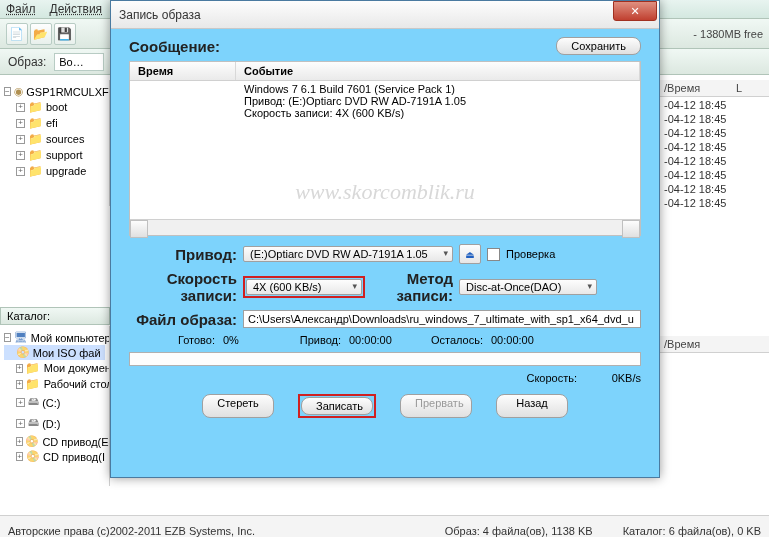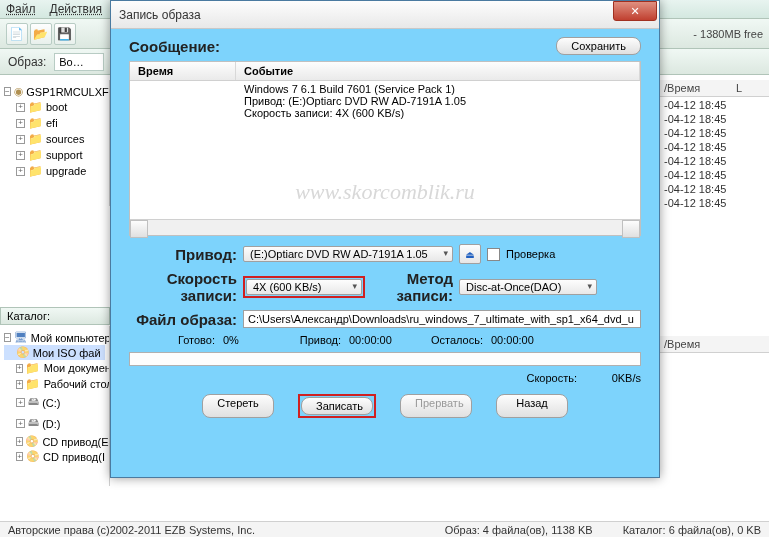--- a/index.html
+++ b/index.html
@@ -68,21 +68,21 @@
 
 .highlight { border: 2px solid #d02020; padding: 1px; }
 
 .progress-row { display: flex; align-items: center; gap: 8px; margin: 6px 0; font-size: 11px; }
 .progress-row .plbl { width: 86px; text-align: right; }
 .progress { height: 14px; flex: 1; border: 1px solid #b0b0b0; background: #fdfdfd; }
 
 .btnrow { display: flex; gap: 24px; justify-content: center; margin-top: 10px; }
 
 
-.statusbar { position: absolute; left: 0; bottom: 0; right: 0; height: 16px; border-top: 1px solid #d0d0d0; background: #f4f4f4; display: flex; align-items: center; font-size: 11px; color: #333; padding: 0 8px; gap: 30px; }
+.statusbar { position: absolute; left: 0; bottom: 0; right: 0; height: 22px; border-top: 1px solid #d0d0d0; background: #f4f4f4; display: flex; align-items: flex-end; font-size: 11px; color: #333; padding: 0 8px; gap: 30px; }
 .statusbar .seg { white-space: nowrap; }
 </style>
 </head>
 <body>
 
 <div class="menubar">
   <span>Файл</span>
   <span>Действия</span>
   <span>Самозагрузка</span>
   <span>Инструменты</span>

